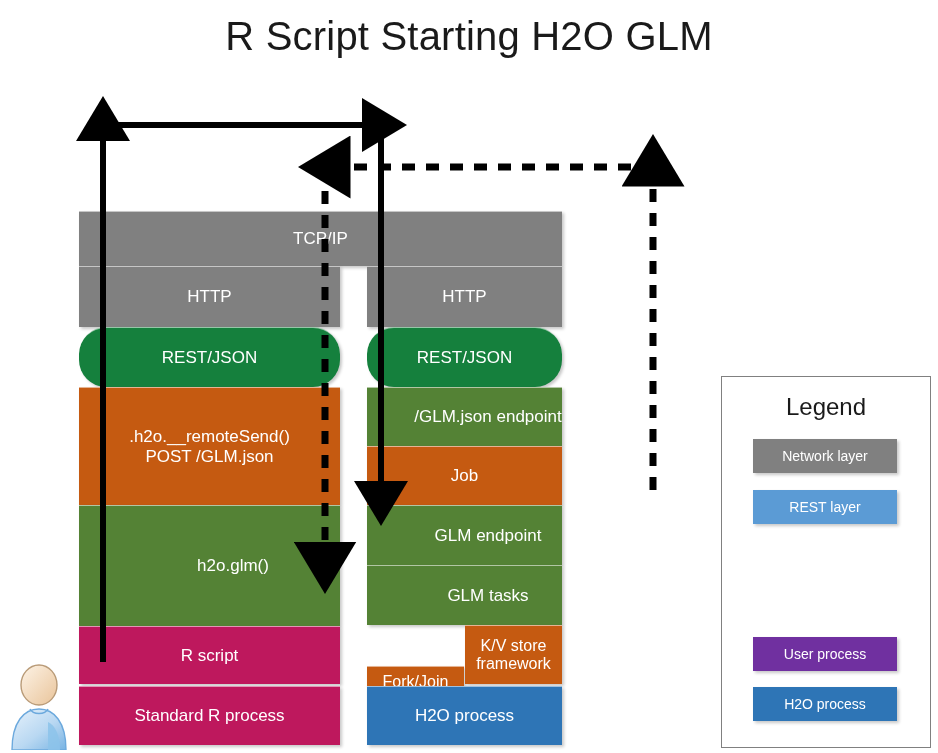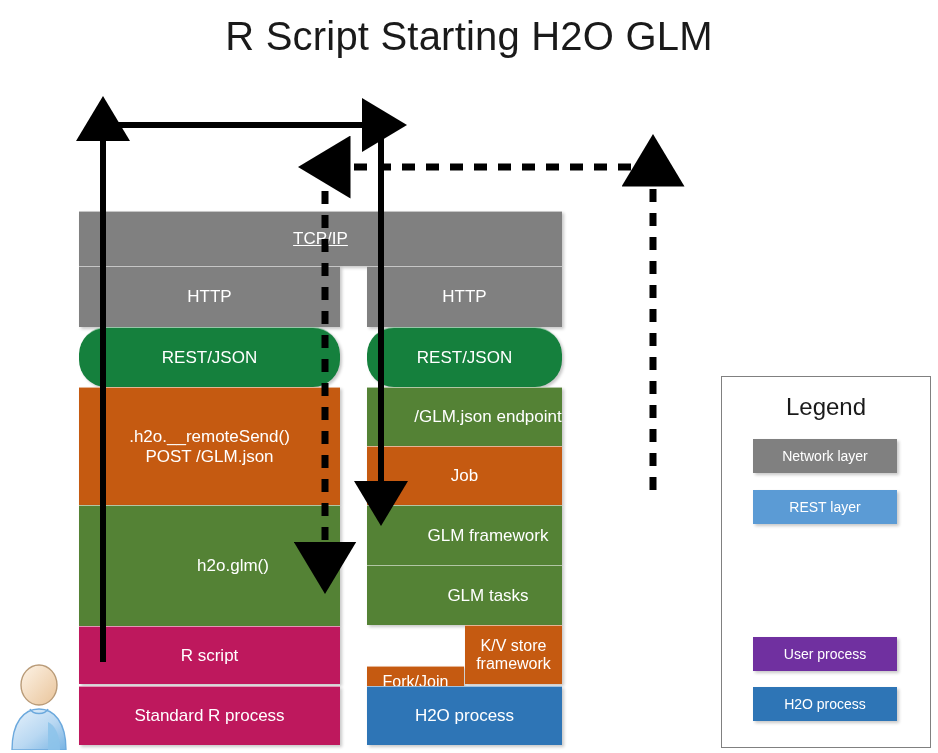--- a/index.html
+++ b/index.html
@@ -39,21 +39,21 @@
   
   #avatar{position:absolute;left:4px;top:664px;width:74px;height:86px;}
 </style>
 </head>
 <body>
 
 <div id="title">R Script Starting H2O GLM</div>
 
 <div id="stacks">
 
-  <div class="band net" style="left:79px;top:211px;width:483px;height:55px;text-decoration:underline;">
+  <div class="band net" style="left:79px;top:211px;width:483px;height:55px;">
     <span>TCP/IP</span>
   </div>
 
   <div class="band net" style="left:79px;top:266px;width:261px;height:61px;">
     <span>HTTP</span>
   </div>
   <div class="band rest" style="left:79px;top:327px;width:261px;height:60px;">
     <span>REST/JSON</span>
   </div>
   <div class="band core" style="left:79px;top:387px;width:261px;height:118px;white-space:pre-line;">
@@ -76,21 +76,21 @@
   <div class="band rest" style="left:367px;top:327px;width:195px;height:60px;">
     <span>REST/JSON</span>
   </div>
   <div class="band algo" style="left:367px;top:387px;width:195px;height:59px;">
     <span>/GLM.json endpoint</span>
   </div>
   <div class="band core" style="left:367px;top:446px;width:195px;height:59px;">
     <span>Job</span>
   </div>
   <div class="band algo" style="left:367px;top:505px;width:195px;height:60px;">
-    <span>GLM framework</span>
+    <span>GLM endpoint</span>
   </div>
   <div class="band algo" style="left:367px;top:565px;width:195px;height:60px;">
     <span>GLM tasks</span>
   </div>
 
   <div class="band core" style="left:367px;top:658px;width:97px;height:50px;white-space:pre-line;font-size:16px;margin-top:8px;">
     <span>Fork/Join
 framework</span>
   </div>
   <div class="band core" style="left:465px;top:625px;width:97px;height:59px;white-space:pre-line;font-size:16px;">

